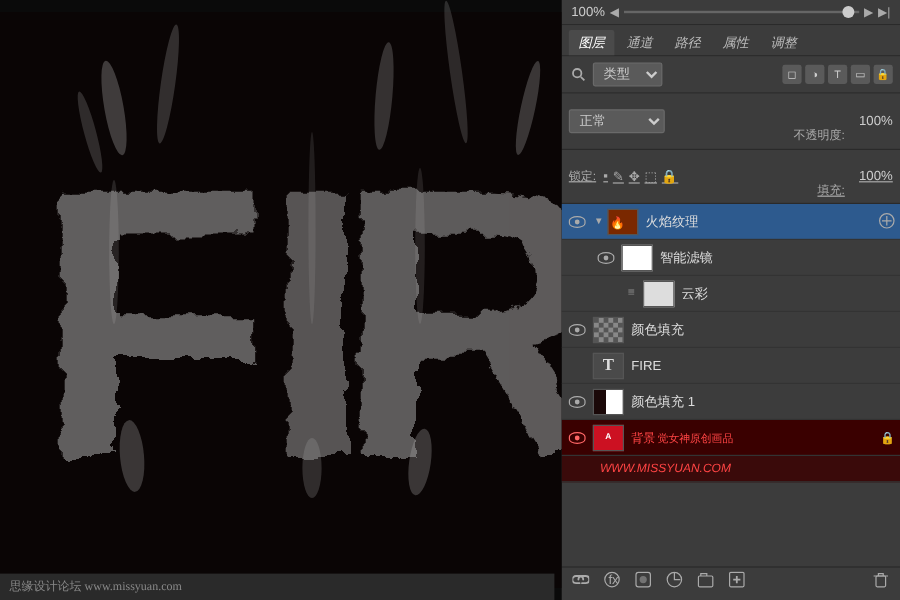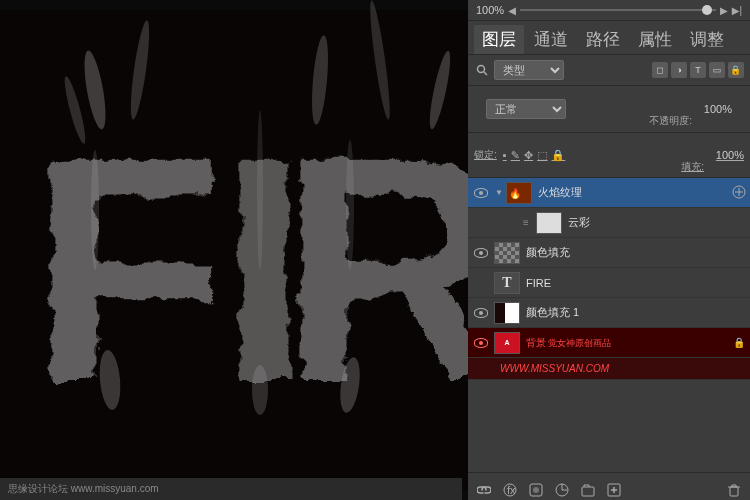--- a/index.html
+++ b/index.html
@@ -43,20 +43,21 @@
       bottom: 0;
       left: 0;
       width: 462px;
       background: #2a2a2a;
       padding: 4px 8px;
       font-size: 10px;
       color: #888;
       display: flex;
       align-items: center;
       gap: 8px;
+      font-family: Liberation Serif, serif;
     }
 
     
     .panels-area {
       width: 282px;
       height: 500px;
       background: #3c3c3c;
       display: flex;
       flex-direction: column;
       flex-shrink: 0;
@@ -111,24 +112,25 @@
       background: #3c3c3c;
       display: flex;
       align-items: center;
       padding: 4px 6px 0;
       border-bottom: 1px solid #2a2a2a;
       gap: 2px;
     }
 
     .tab-item {
       padding: 3px 8px;
-      font-size: 17px;
+      font-size: 11px;
       color: #bbb;
       cursor: pointer;
       border-radius: 2px 2px 0 0;
+      font-style: italic;
     }
 
     .tab-item.active {
       background: #4a4a4a;
       color: #fff;
     }
 
     
     .filter-row {
       display: flex;
@@ -147,21 +149,21 @@
       justify-content: center;
       color: #aaa;
     }
 
     .type-select {
       background: #5a5a5a;
       border: 1px solid #6a6a6a;
       color: #ccc;
       font-size: 11px;
       padding: 2px 4px;
-      width: 70px;
+      width: 58px;
       border-radius: 2px;
     }
 
     .filter-icons {
       display: flex;
       gap: 3px;
       margin-left: auto;
     }
 
     .filter-icon {
@@ -174,21 +176,21 @@
       justify-content: center;
       font-size: 9px;
       color: #ccc;
       cursor: pointer;
     }
 
     
     .blend-row {
       display: flex;
       align-items: center;
-      padding: 4px 18px;
+      padding: 4px 6px;
       gap: 6px;
       background: #3c3c3c;
       border-bottom: 1px solid #2a2a2a;
     }
 
     .blend-select {
       background: #5a5a5a;
       border: 1px solid #6a6a6a;
       color: #ccc;
       font-size: 11px;
@@ -377,21 +379,21 @@
       font-size: 10px;
       margin-left: 2px;
     }
 
     
     .bottom-toolbar {
       height: 28px;
       background: #3c3c3c;
       border-top: 1px solid #2a2a2a;
       display: flex;
-      align-items: flex-end;
+      align-items: flex-start;
       padding: 0 6px;
       gap: 6px;
     }
 
     .toolbar-btn {
       width: 20px;
       height: 20px;
       display: flex;
       align-items: center;
       justify-content: center;
@@ -559,20 +561,33 @@
         <span class="layer-name">火焰纹理</span>
         <div class="layer-extra">
           <svg width="14" height="14" viewBox="0 0 14 14">
               <circle cx="7" cy="7" r="6" stroke="#aaa" stroke-width="1" fill="none"></circle>
               <line x1="3" y1="7" x2="11" y2="7" stroke="#aaa" stroke-width="1"></line>
               <line x1="7" y1="3" x2="7" y2="11" stroke="#aaa" stroke-width="1"></line>
             </svg>
         </div>
       </div>
 
+      <div class="layer-item layer-sub">
+        <div class="layer-eye">
+          <div class="eye-icon">
+              <div class="eye-dot"></div>
+            </div>
+        </div>
+        <div class="layer-thumb thumb-white">
+          <svg width="24" height="20" viewBox="0 0 24 20">
+              <rect width="24" height="20" fill="#ffffff"></rect>
+            </svg>
+        </div>
+        <span class="layer-name">智能滤镜</span>
+      </div>
 
       <div class="layer-item layer-sub">
         <div class="layer-eye">
           <div class="eye-icon eye-hidden"></div>
         </div>
         <div class="layer-chain">≡</div>
         <div class="layer-thumb thumb-white">
           <svg width="24" height="20" viewBox="0 0 24 20">
               <rect width="24" height="20" fill="#ddd"></rect>
             </svg>

